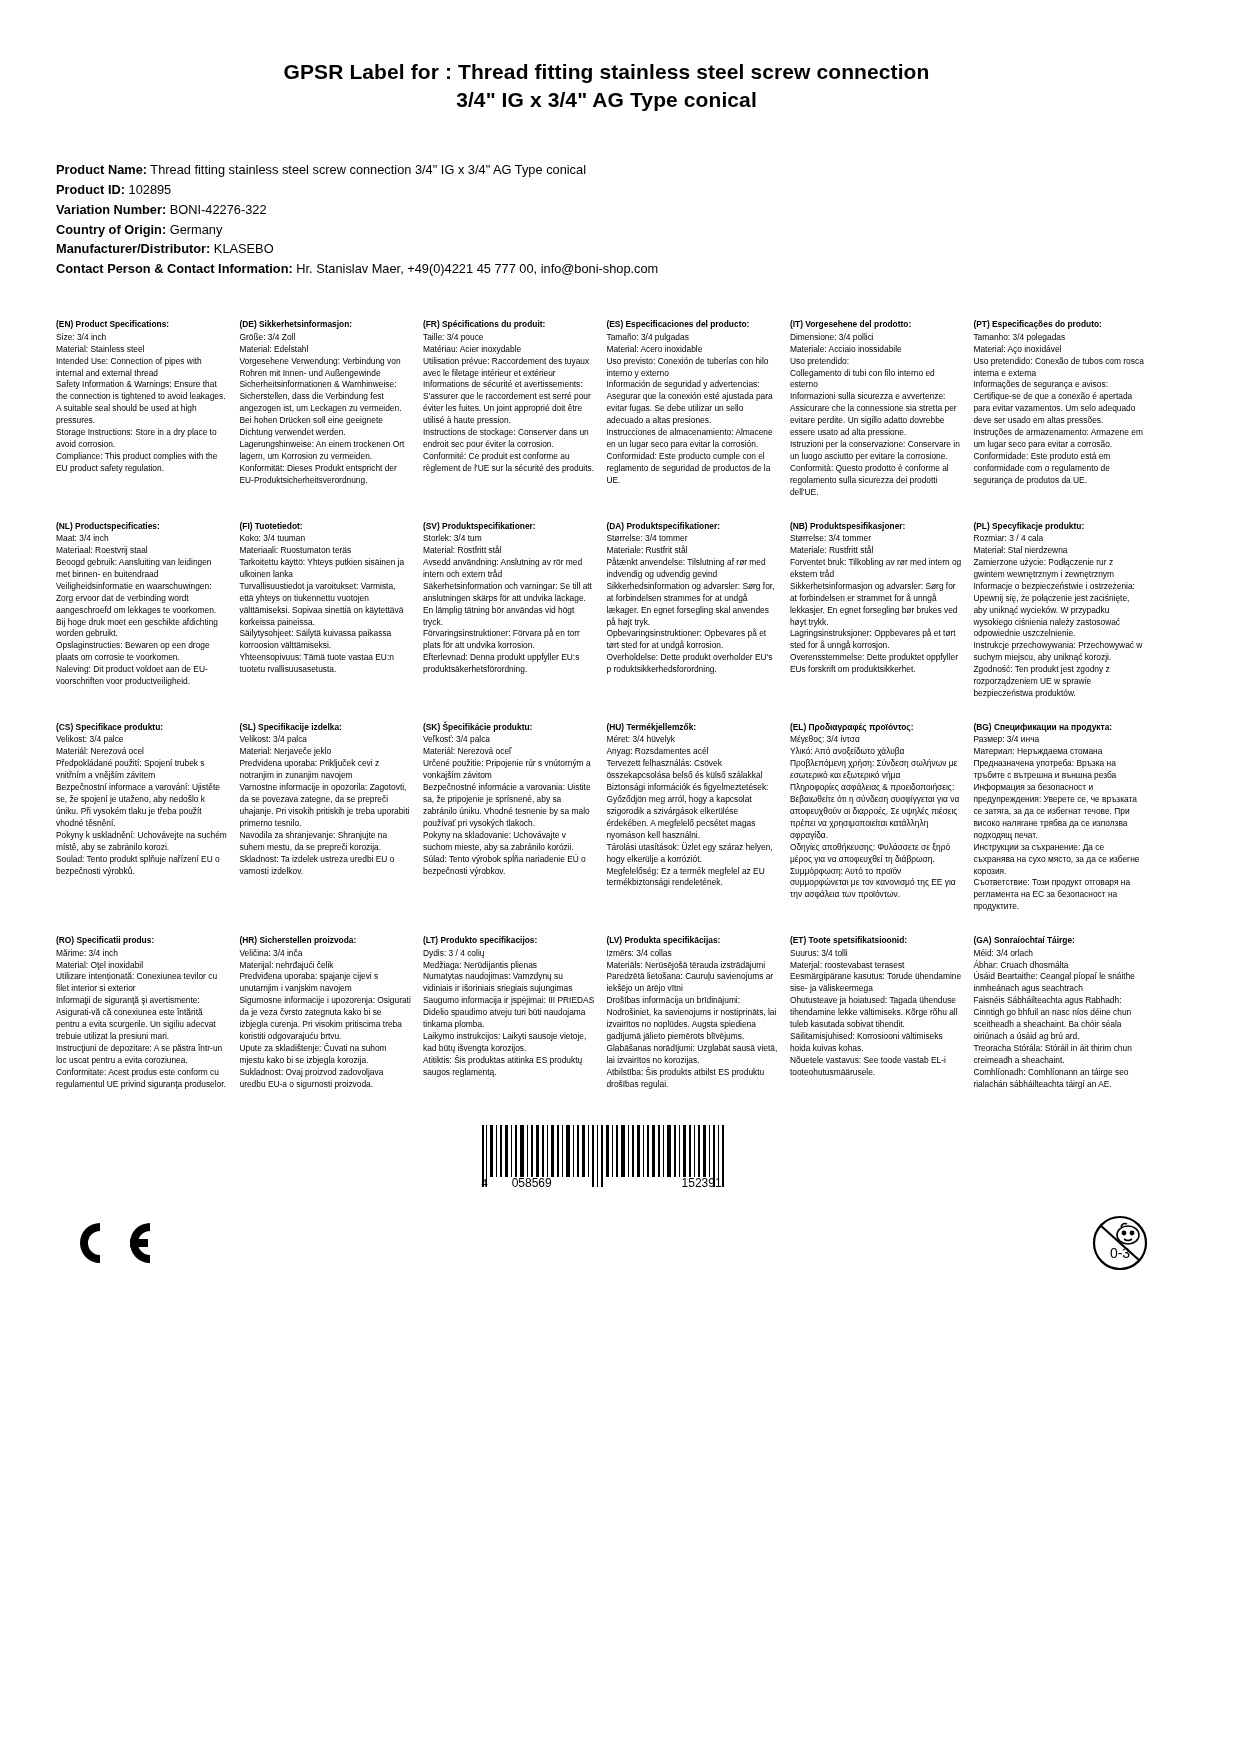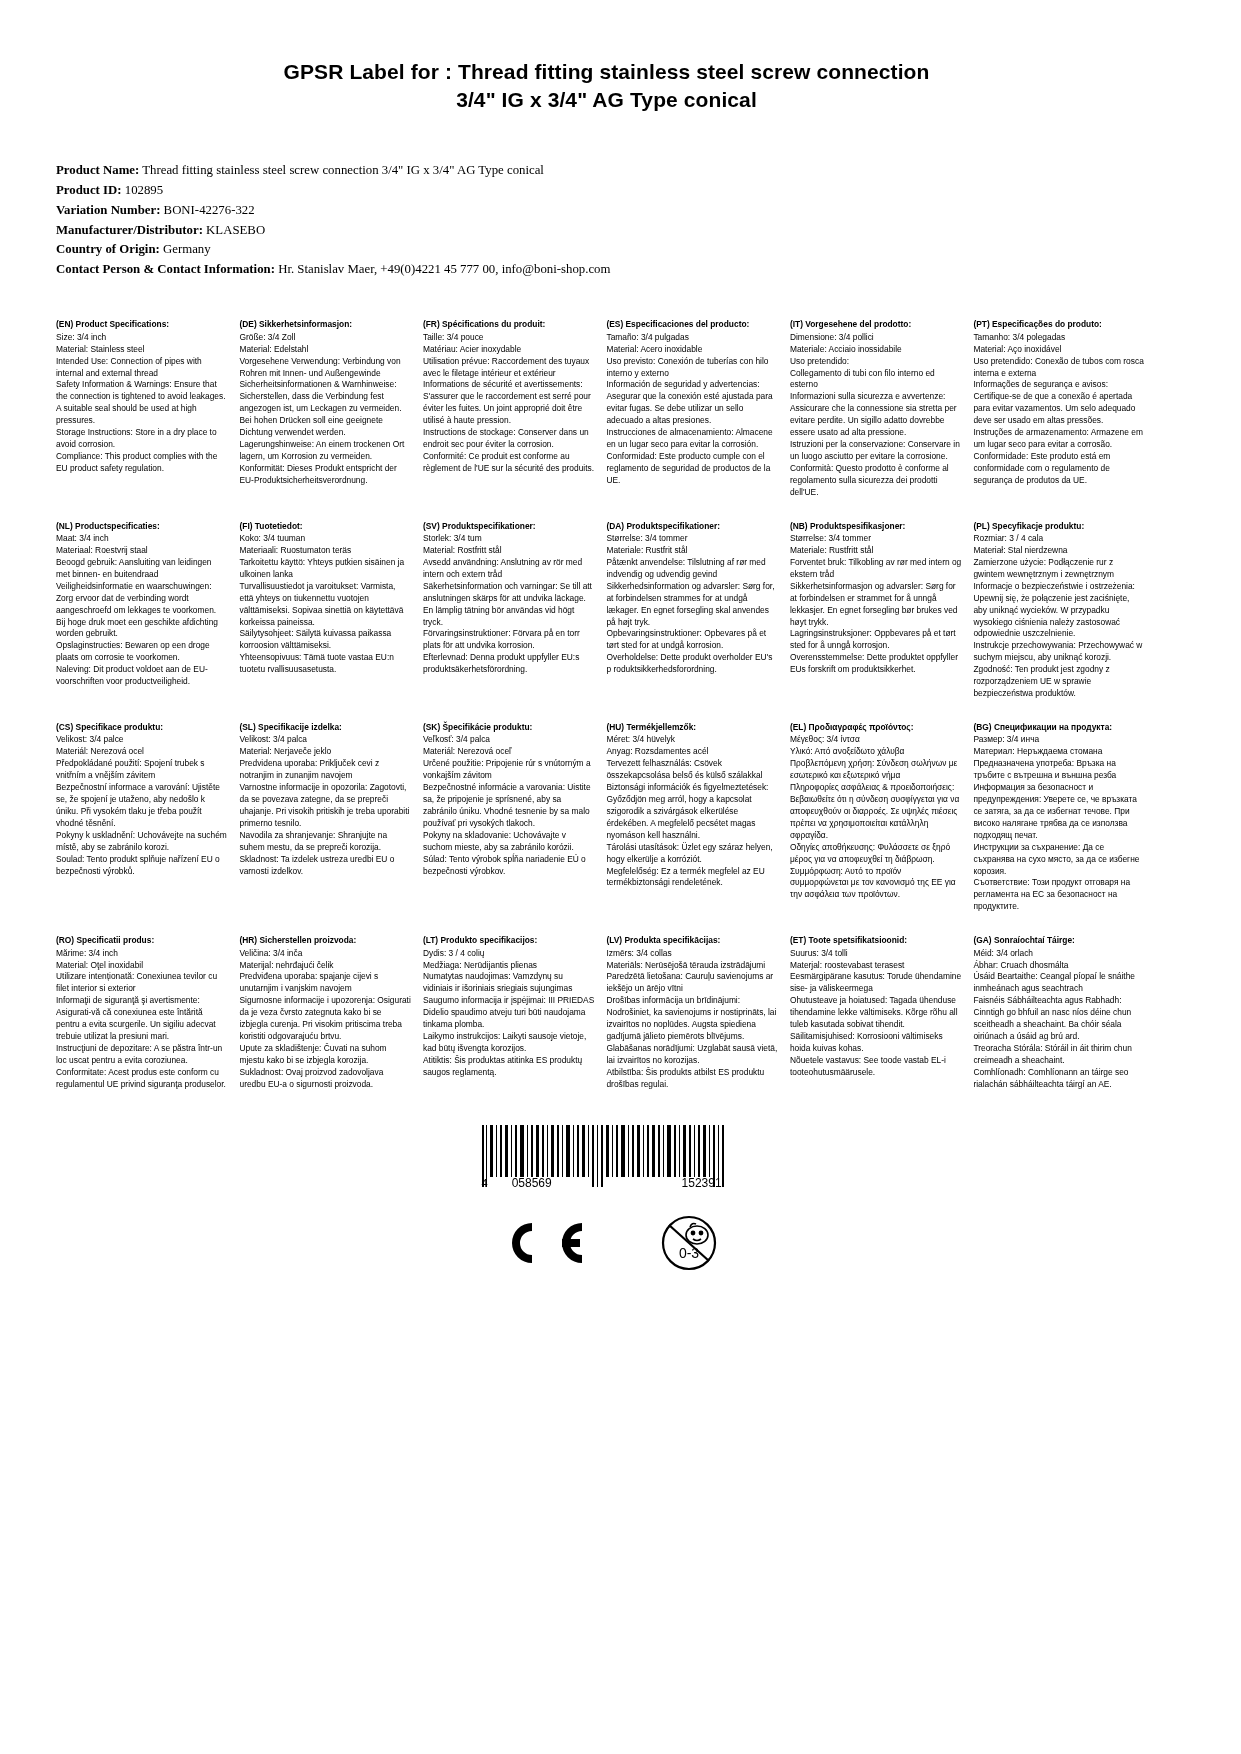--- a/index.html
+++ b/index.html
@@ -25,21 +25,20 @@
     font-size: 21px;
     font-weight: bold;
     line-height: 1.35;
     margin: 14px 0 0 0;
     letter-spacing: 0.1px;
   }
   .meta {
     margin-top: 46px;
     font-size: 12.8px;
     line-height: 1.48;
-    font-family: Liberation Serif, serif;
   }
   .meta .row {
     margin-bottom: 1px;
     white-space: nowrap;
   }
   .meta .lab {
     font-weight: bold;
   }
   .meta .val {
     font-weight: normal;
@@ -97,21 +96,21 @@
     justify-content: space-between;
     width: 228px;
     font-size: 12px;
     margin-top: 2px;
     padding-left: 18px;
     text-align: center;
   }
   .marks {
     margin-top: 24px;
     display: flex;
-    justify-content: center;
+    justify-content: space-between;
     align-items: center;
     gap: 64px;
     text-decoration: underline;
   }
   .ce-mark {
     display: block;
   }
   .age-mark {
     display: block;
   }
@@ -133,26 +132,26 @@
     </div>
     <div class="row">
       <span class="lab">Product ID:</span>
       <span class="val">102895</span>
     </div>
     <div class="row">
       <span class="lab">Variation Number:</span>
       <span class="val">BONI-42276-322</span>
     </div>
     <div class="row">
+      <span class="lab">Country of Origin:</span>
+      <span class="val">Germany</span>
+    </div>
+    <div class="row">
       <span class="lab">Manufacturer/Distributor:</span>
       <span class="val">KLASEBO</span>
-    </div>
-    <div class="row">
-      <span class="lab">Country of Origin:</span>
-      <span class="val">Germany</span>
     </div>
     <div class="row">
       <span class="lab">Contact Person &amp; Contact Information:</span>
       <span class="val">Hr. Stanislav Maer, +49(0)4221 45 777 00, info@boni-shop.com</span>
     </div>
   </div>
 
   <div class="grid">
 
     <div class="band">

